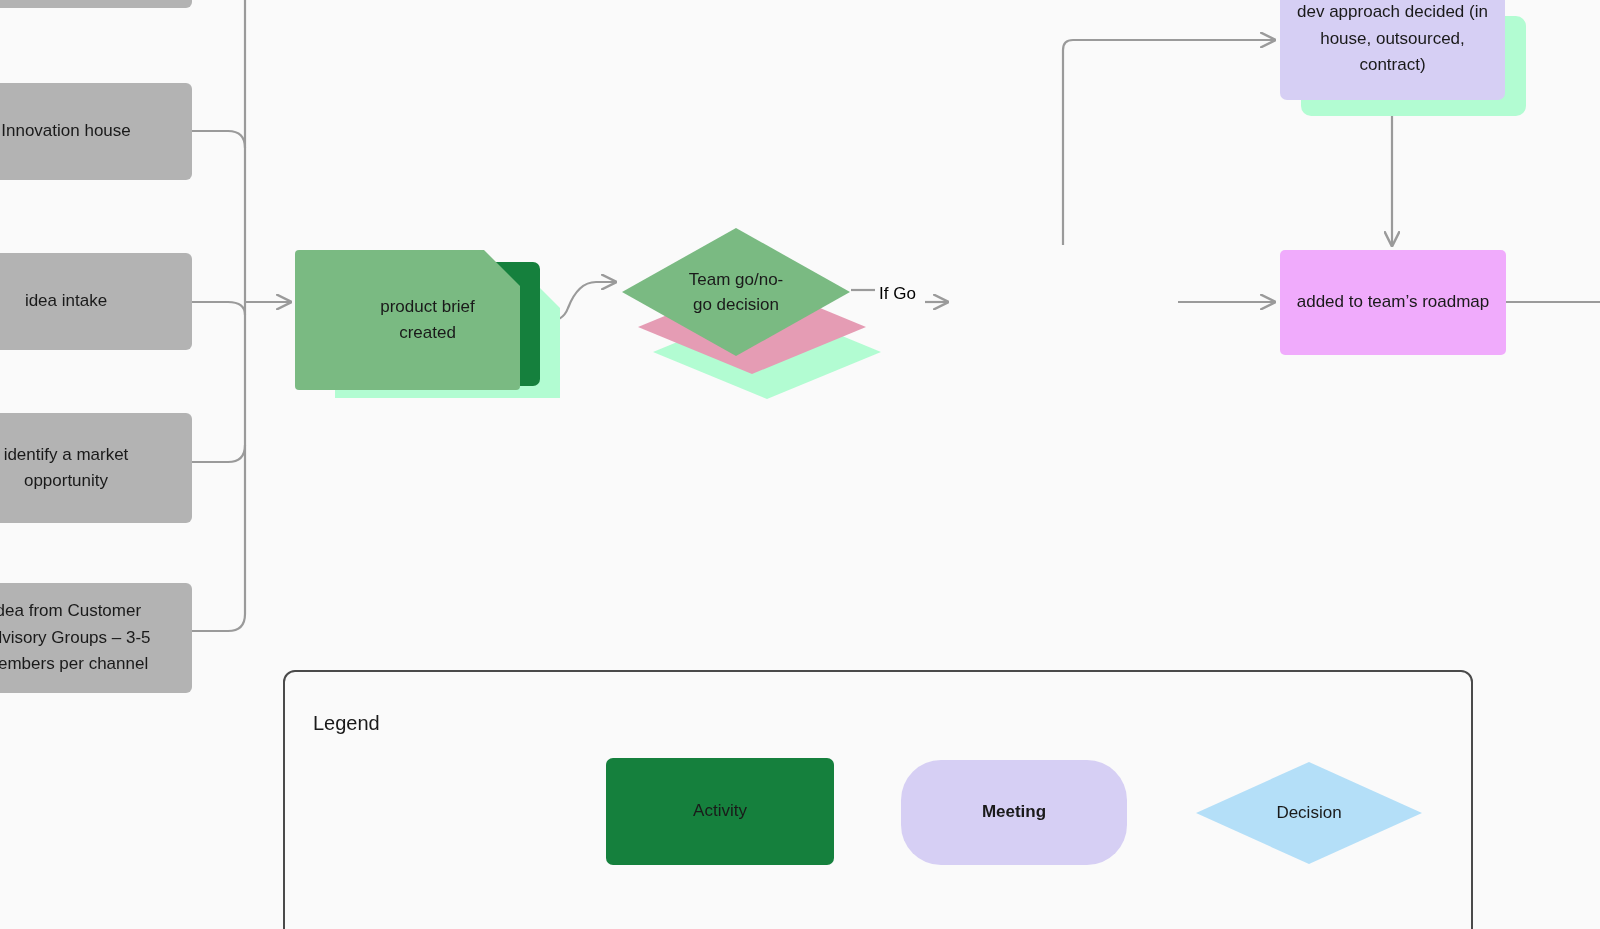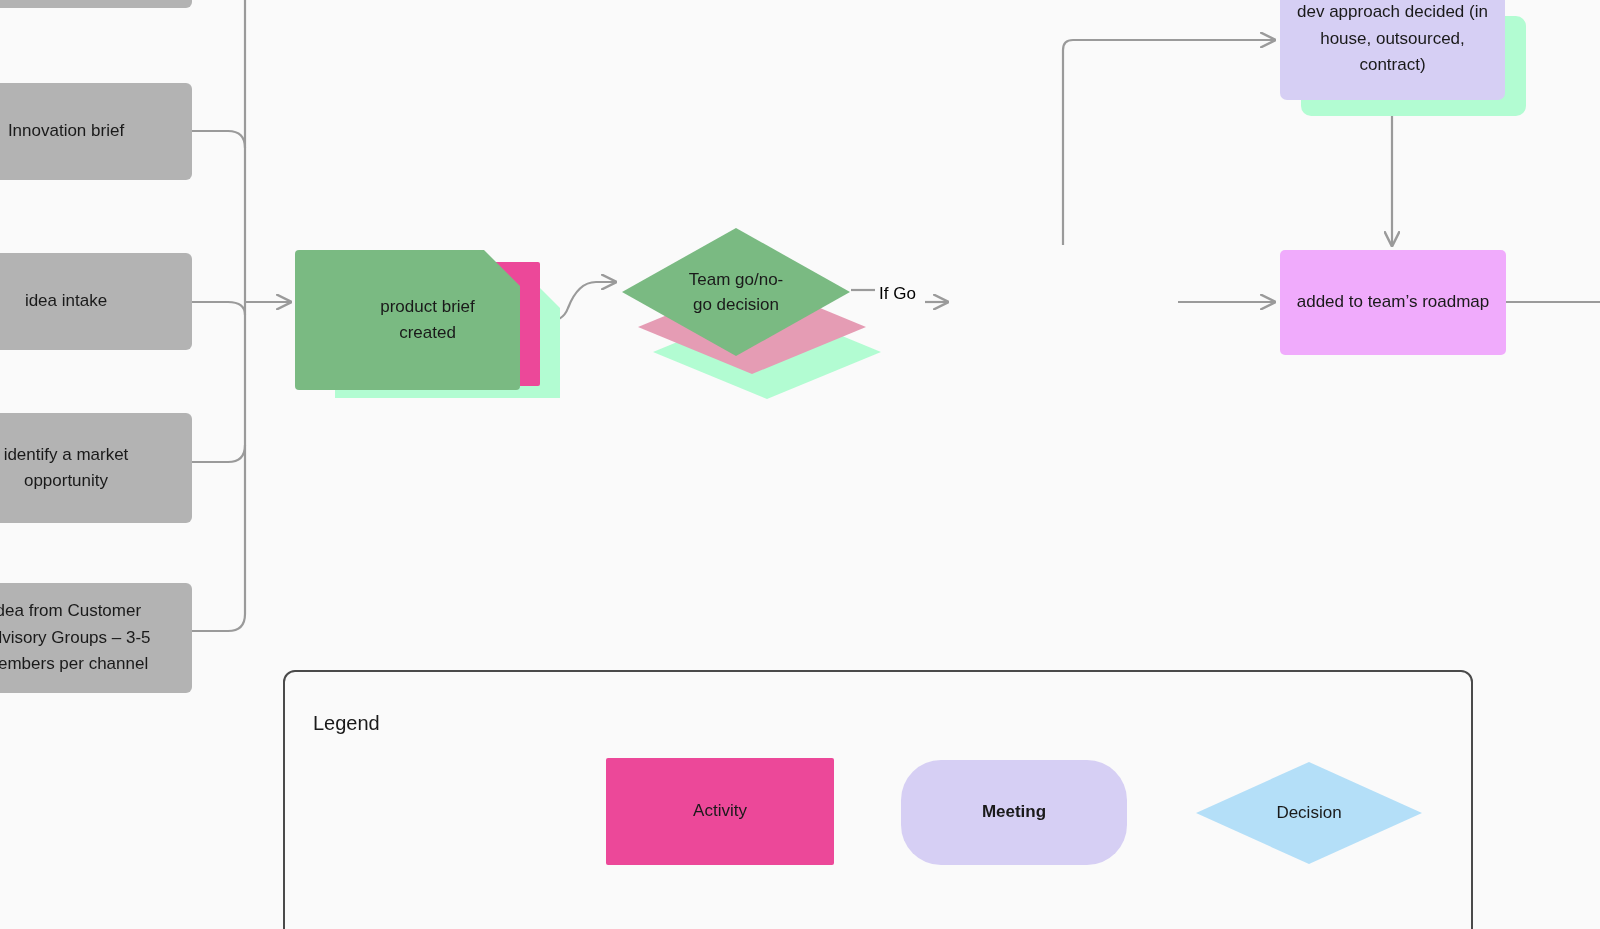--- a/index.html
+++ b/index.html
@@ -44,22 +44,22 @@
   }
   .node.purple-rect {
     background: #D6CFF4;
     border-radius: 7px;
   }
   .node.mint-rect {
     background: #B2FCD2;
     border-radius: 10px;
   }
   .node.pink-rect {
-    background: #ec4899;
-    border-radius: 2px;
+    background: #15803d;
+    border-radius: 7px;
   }
   .node-label {
     position: relative;
     z-index: 3;
     white-space: pre-line;
   }
 
   
   .doc {
     position: absolute;
@@ -179,21 +179,21 @@
 
       <path d="M 1506,302 L 1600,302"></path>
     </g>
   </svg>
 
   <div class="node grey" style="left:-60px; top:-40px; width:252px; height:48px;">
     <span class="node-label"></span>
   </div>
 
   <div class="node grey" style="left:-60px; top:83px; width:252px; height:97px;">
-    <span class="node-label">Innovation brief</span>
+    <span class="node-label">Innovation house</span>
   </div>
 
   <div class="node grey" style="left:-60px; top:253px; width:252px; height:97px;">
     <span class="node-label">idea intake</span>
   </div>
 
   <div class="node grey" style="left:-60px; top:413px; width:252px; height:110px;">
     <span class="node-label">identify a market
 opportunity</span>
   </div>

